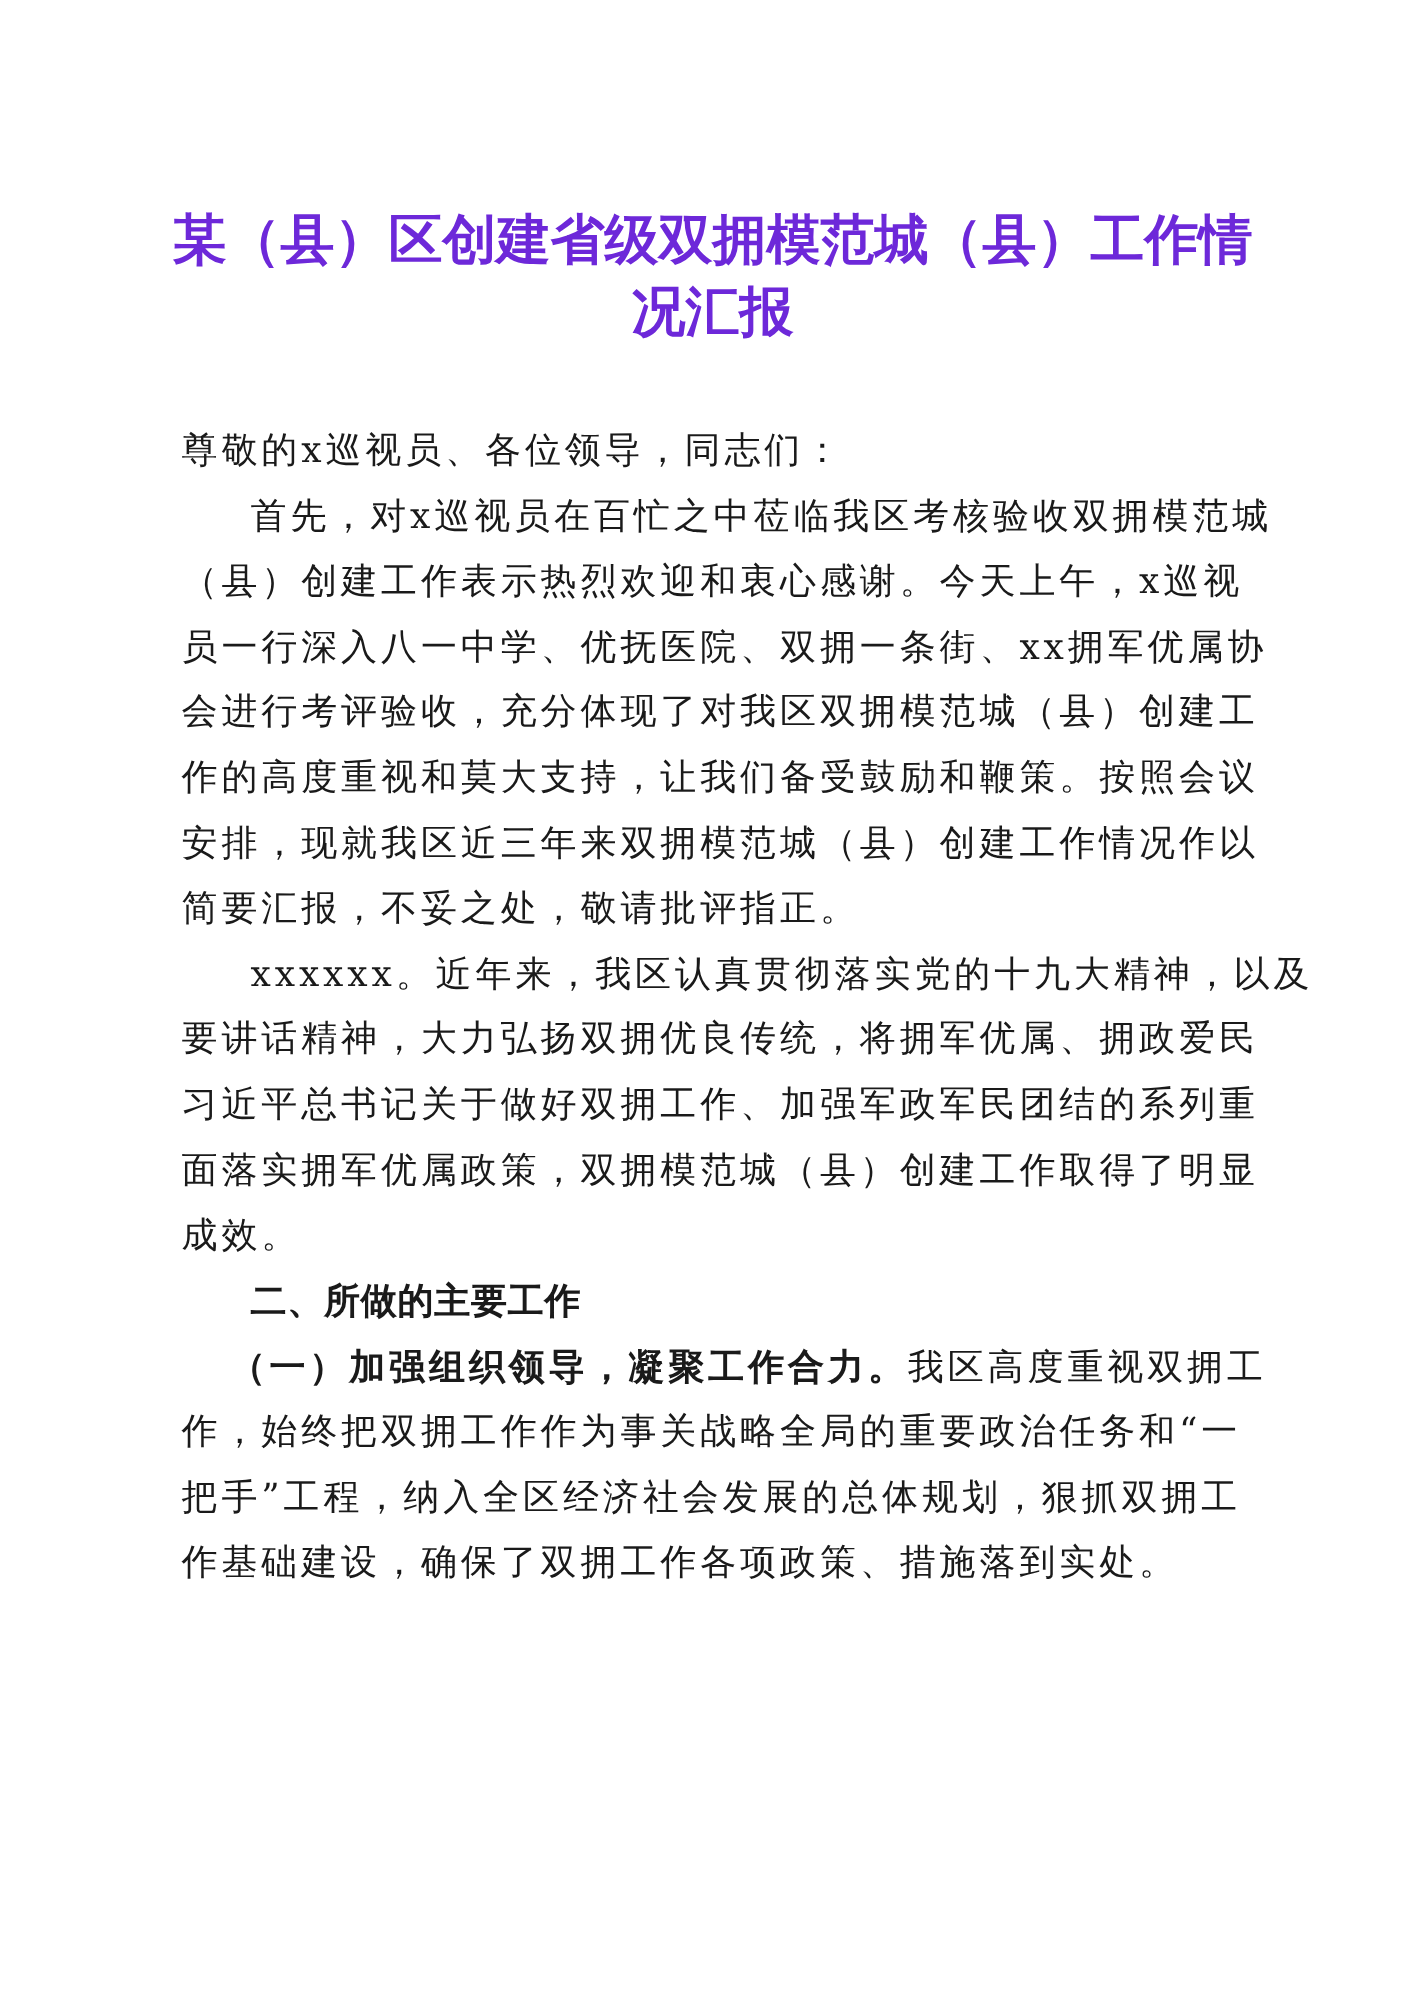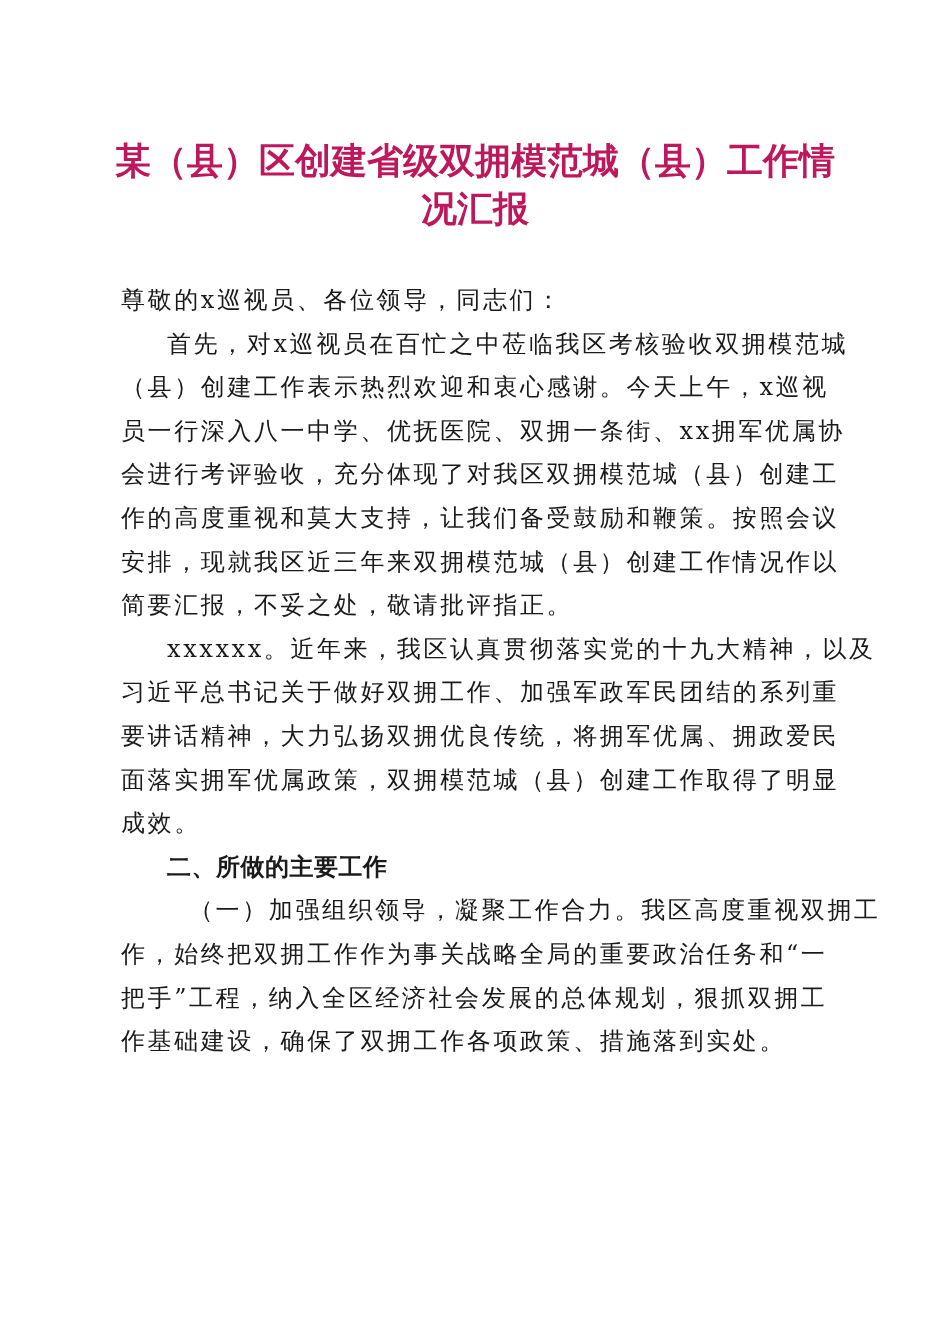--- a/index.html
+++ b/index.html
@@ -1,31 +1,31 @@
 <!DOCTYPE html>
 <html><head>
 <meta charset="utf-8">
 <style>
   html, body { margin: 0; padding: 0; background: #ffffff; }
   body { width: 950px; height: 1344px; position: relative; overflow: hidden; color: #111; }
   .page { position: absolute; left: 0; top: 0; width: 950px; height: 1344px; background: #fff; }
   .title {
     position: absolute; left: 110px; width: 730px; top: 136px;
     text-align: center; font-family: "DejaVu Serif", serif; font-weight: bold;
-    font-size: 36px; line-height: 48px; color: #be185d; letter-spacing: 0px;
+    font-size: 36px; line-height: 48px; color: #6d28d9; letter-spacing: 0px;
   }
   .title div { white-space: nowrap; }
   .body {
     position: absolute; left: 121px; width: 710px; top: 279px;
     font-family: "DejaVu Serif", serif; font-size: 24px; line-height: 43.6px; color: #1a1a1a;
   }
   .line { white-space: nowrap; height: 43.6px; letter-spacing: 2.6px; }
   .indent { padding-left: 46px; }
   .heading { font-family: "DejaVu Sans", sans-serif; font-weight: bold; letter-spacing: 0.5px; }
-  .kai { font-family: "DejaVu Serif", serif; font-weight: normal; margin-left: 36px; }
+  .kai { font-family: "DejaVu Serif", serif; font-weight: bold; }
 </style>
 </head>
 <body>
 
 <div class="page">
   <div class="title">
     <div>某（县）区创建省级双拥模范城（县）工作情</div>
     <div>况汇报</div>
   </div>
 
@@ -37,22 +37,22 @@
       <div class="line">（县）创建工作表示热烈欢迎和衷心感谢。今天上午，x巡视</div>
       <div class="line">员一行深入八一中学、优抚医院、双拥一条街、xx拥军优属协</div>
       <div class="line">会进行考评验收，充分体现了对我区双拥模范城（县）创建工</div>
       <div class="line">作的高度重视和莫大支持，让我们备受鼓励和鞭策。按照会议</div>
       <div class="line">安排，现就我区近三年来双拥模范城（县）创建工作情况作以</div>
       <div class="line">简要汇报，不妥之处，敬请批评指正。</div>
     </div>
 
     <div>
       <div class="line indent">xxxxxx。近年来，我区认真贯彻落实党的十九大精神，以及</div>
+      <div class="line">要讲话精神，大力弘扬双拥优良传统，将拥军优属、拥政爱民</div>
       <div class="line">习近平总书记关于做好双拥工作、加强军政军民团结的系列重</div>
-      <div class="line">要讲话精神，大力弘扬双拥优良传统，将拥军优属、拥政爱民</div>
       <div class="line">面落实拥军优属政策，双拥模范城（县）创建工作取得了明显</div>
       <div class="line">成效。</div>
     </div>
 
     <div class="line indent heading">二、所做的主要工作</div>
     <div>
       <div class="line indent" style="padding-left:32px;"><span class="kai">（一）加强组织领导，凝聚工作合力。</span><span>我区高度重视双拥工</span></div>
       <div class="line">作，始终把双拥工作作为事关战略全局的重要政治任务和“一</div>
       <div class="line">把手”工程，纳入全区经济社会发展的总体规划，狠抓双拥工</div>
       <div class="line">作基础建设，确保了双拥工作各项政策、措施落到实处。</div>

